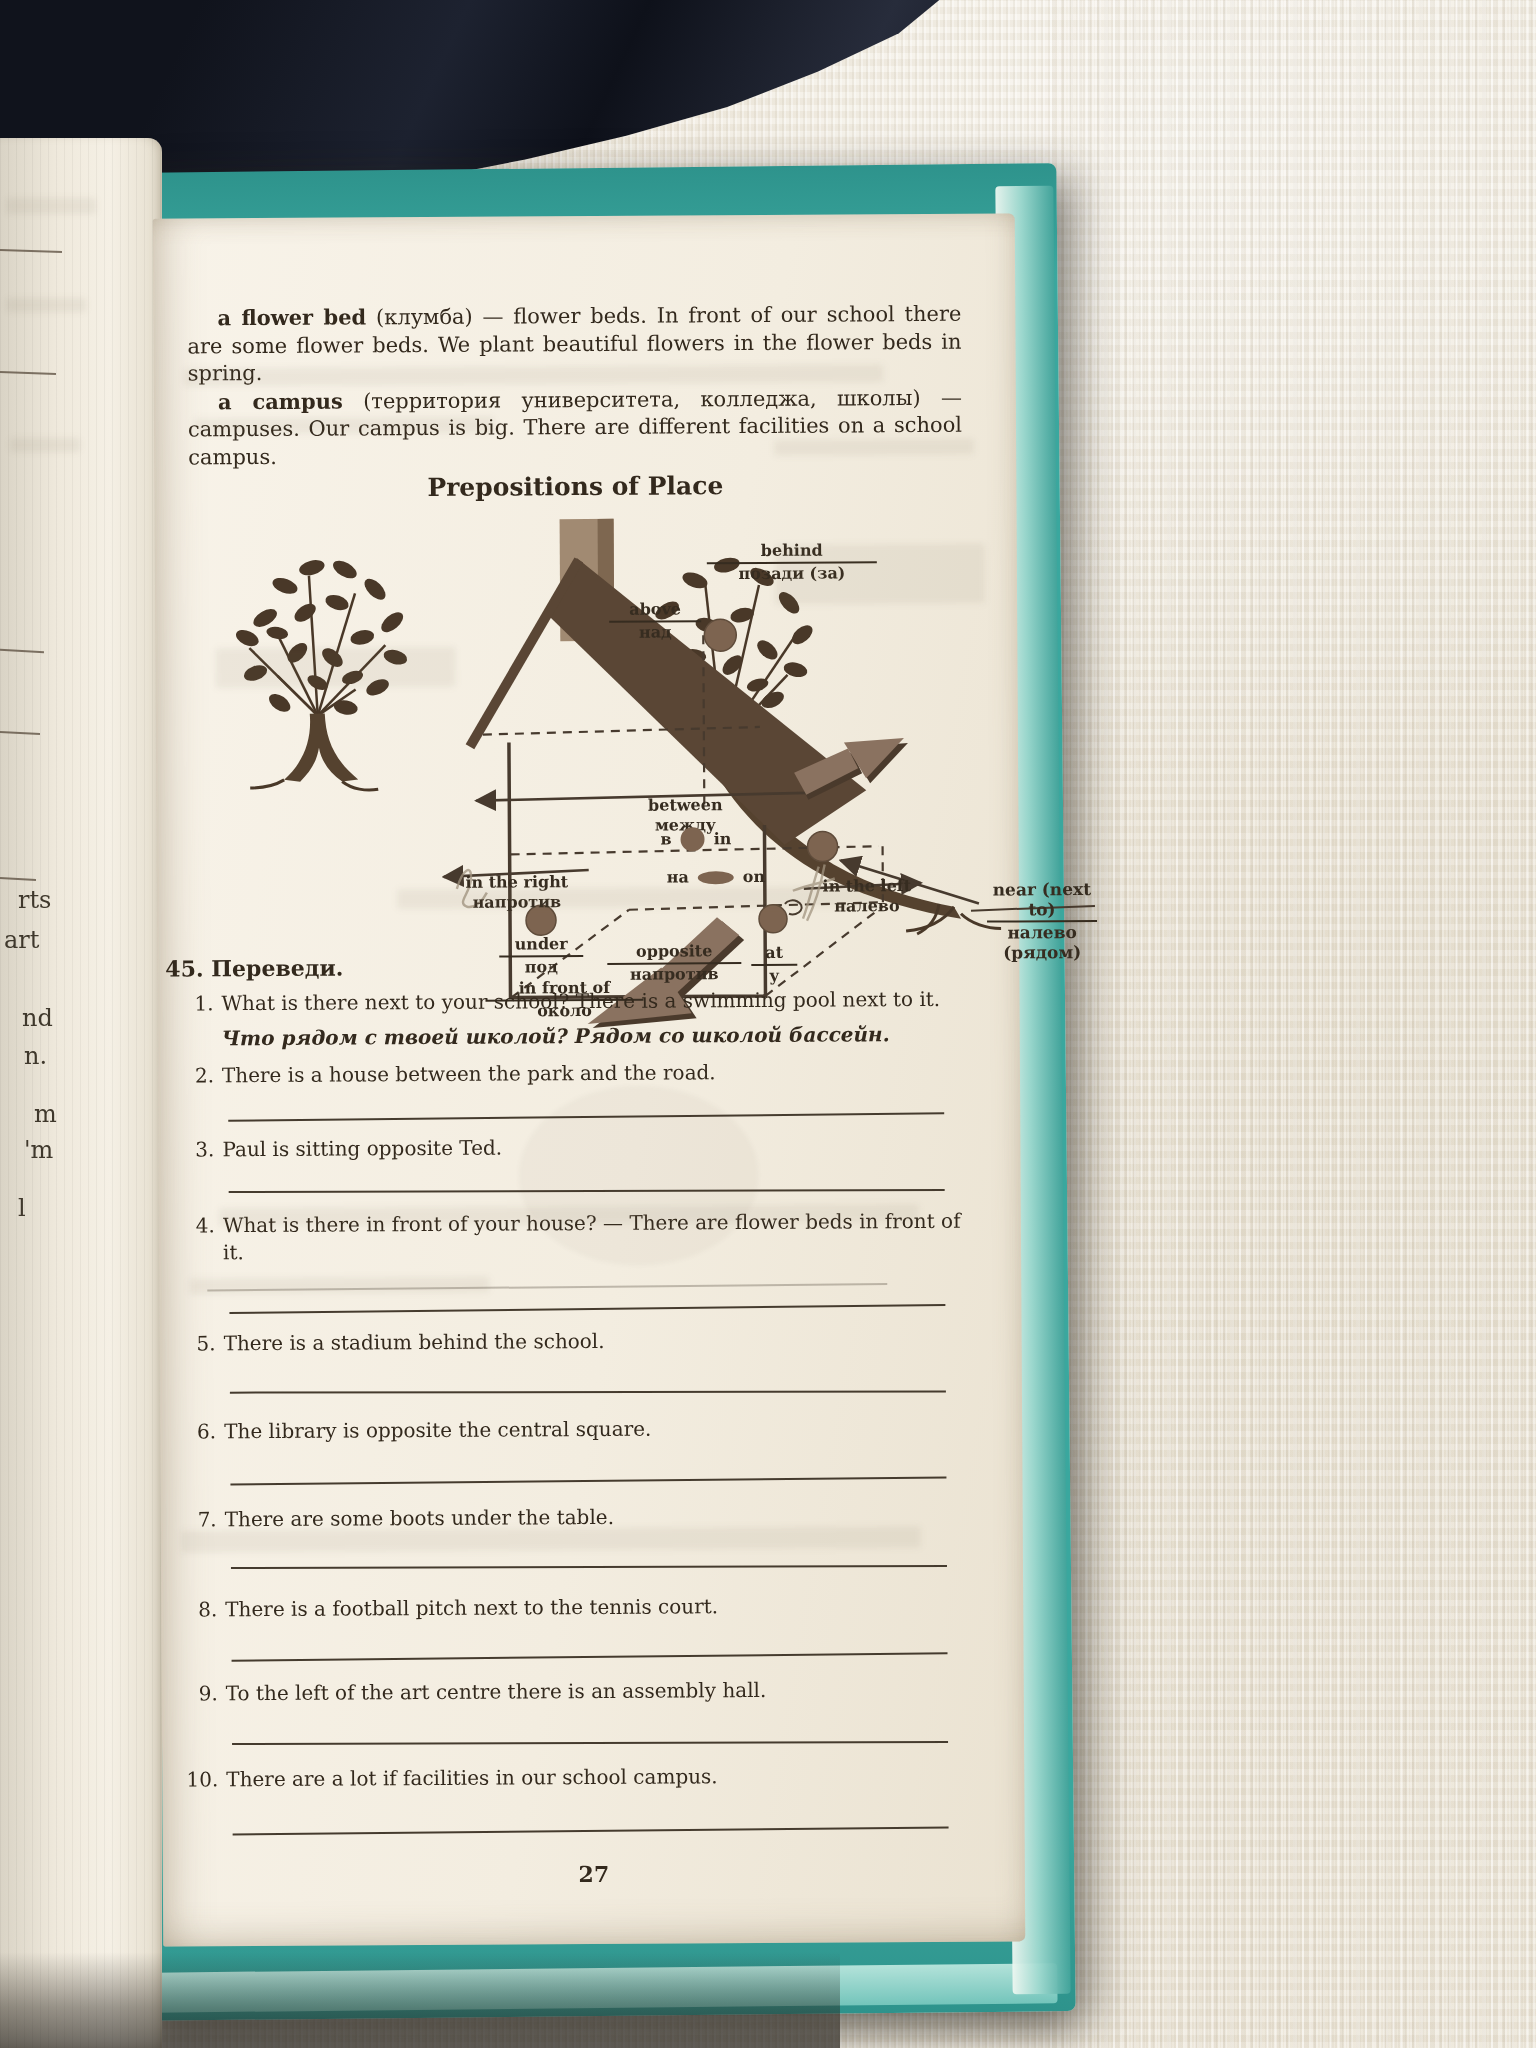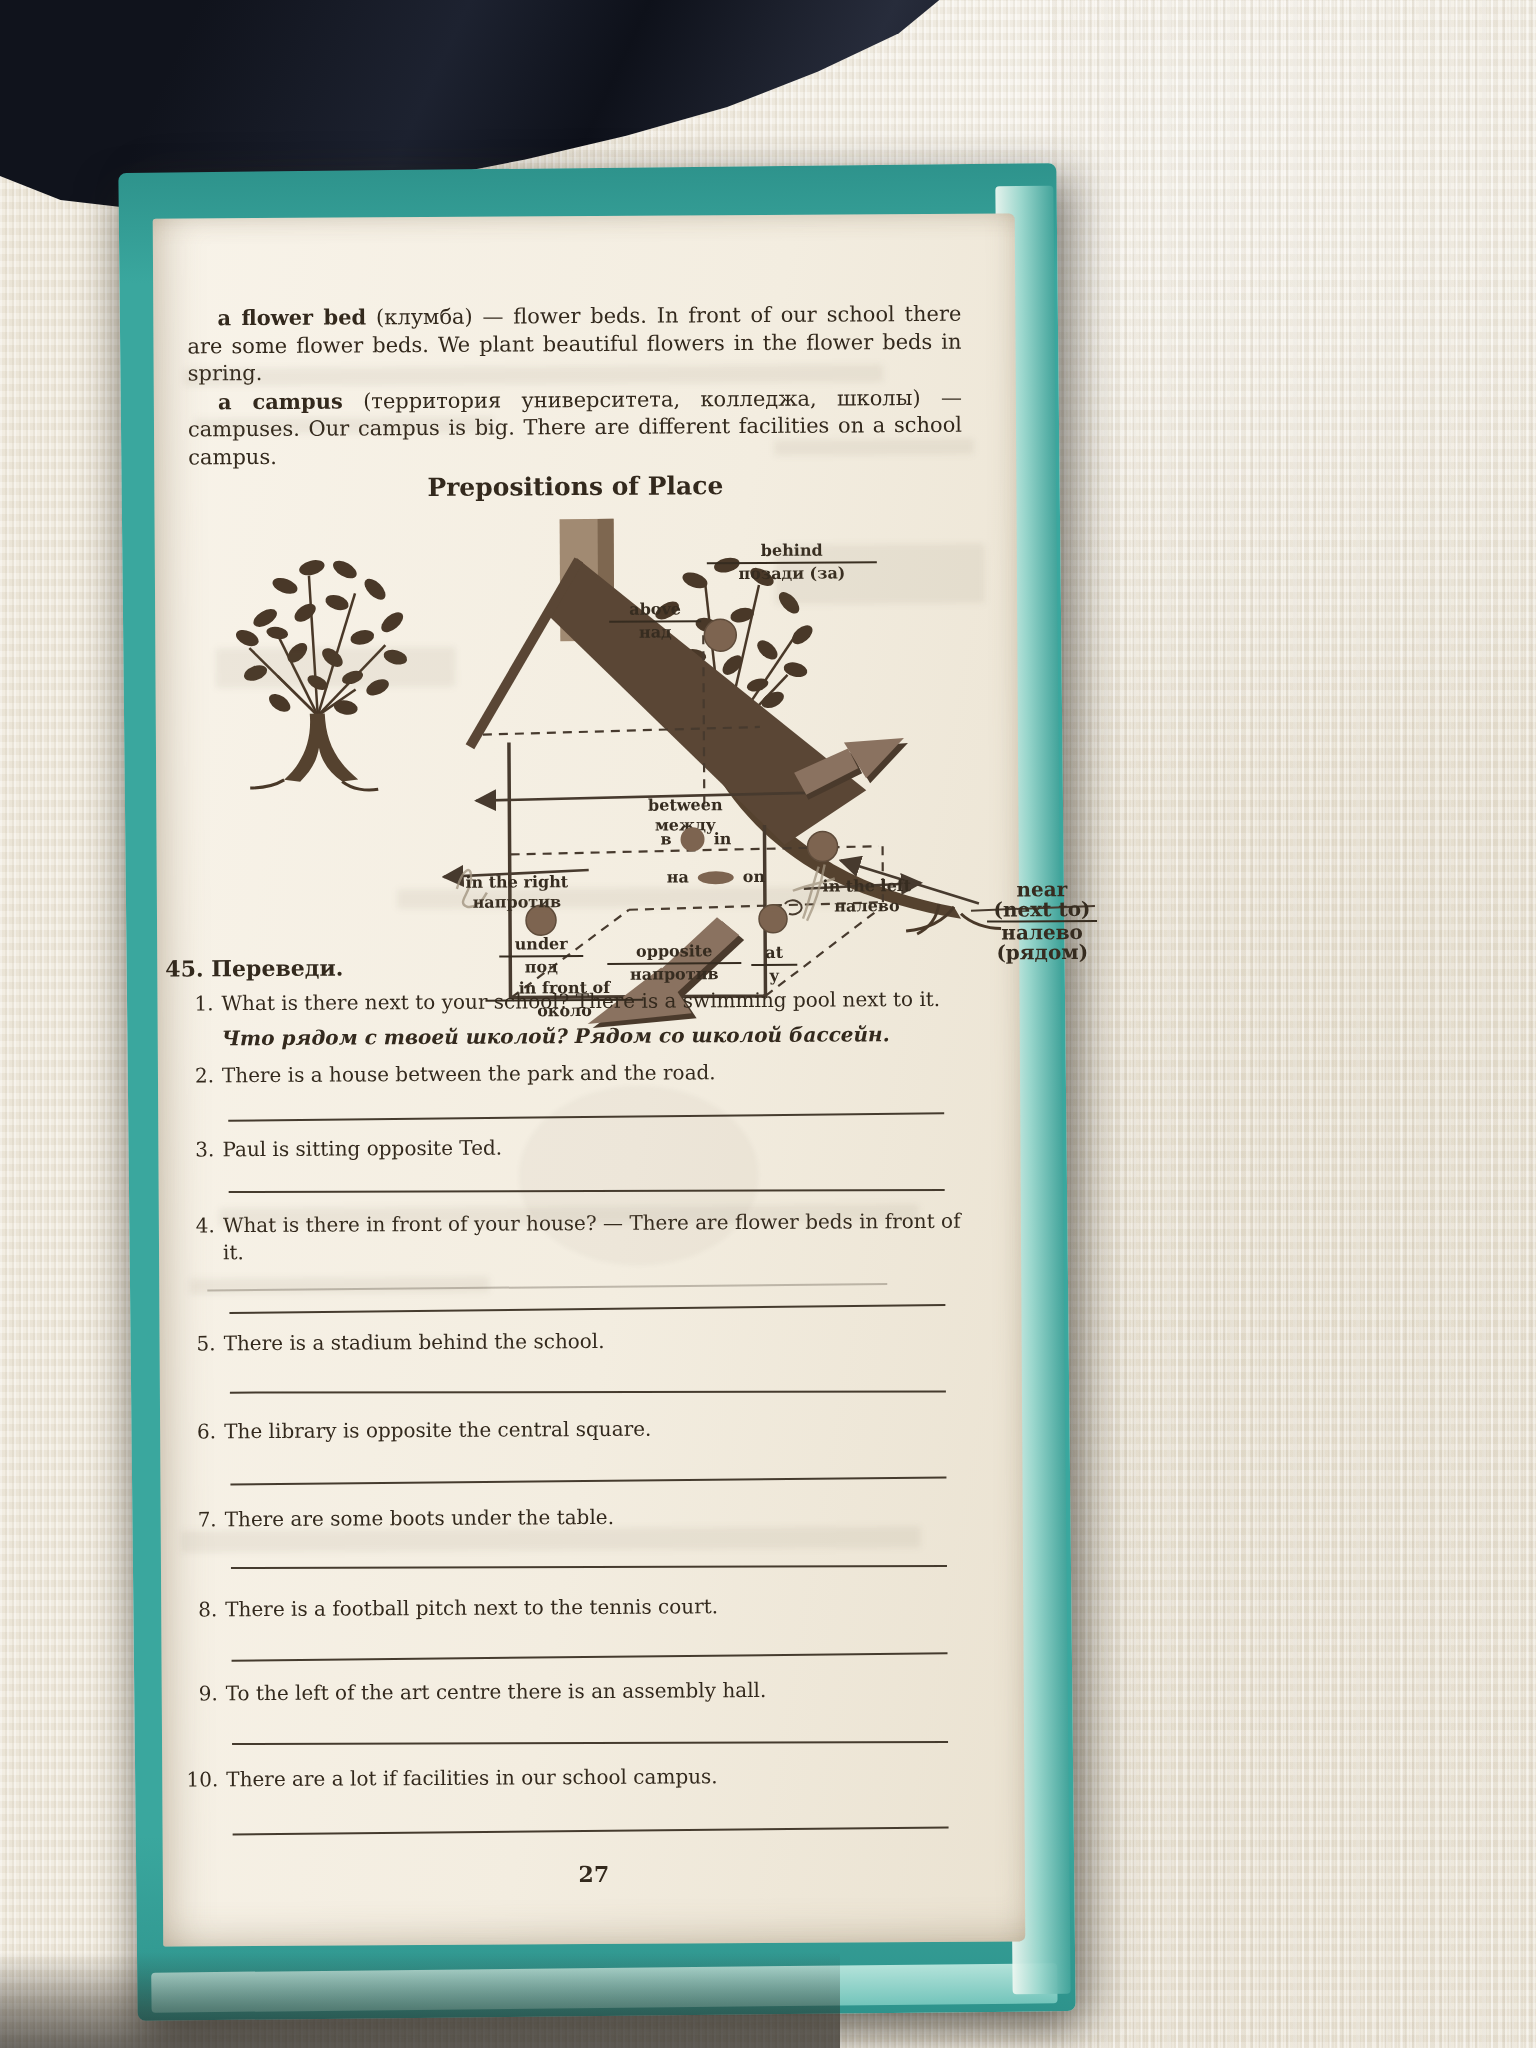--- a/index.html
+++ b/index.html
@@ -61,21 +61,21 @@
 
   .diagram{left:62px;top:300px;width:880px;height:550px;}
   .diagram svg{position:absolute;left:0;top:0;}
   .dlabel{position:absolute;text-align:center;font-weight:bold;font-size:16px;line-height:20px;color:#362c20;}
   .dlabel .en,.dlabel .ru{display:block;}
   .dlabel.frac .en{border-bottom:2px solid #362c20;padding:0 3px 1px 3px;}
   .dlabel.rowlab{display:flex;gap:9px;align-items:center;}
   .dlabel.rowlab .en,.dlabel.rowlab .ru{display:inline;}
   .dot{width:24px;height:24px;border-radius:50%;background:#7d6450;display:inline-block;}
   .oval{width:36px;height:13px;border-radius:50%;background:#7d6450;display:inline-block;}
-  .small{font-size:20px;text-align:center;}
+  .small{font-size:17px;text-align:center;}
 
   .exercise{left:8px;top:735px;width:812px;font-size:20px;line-height:27px;}
   .exrow{position:absolute;left:0;width:812px;}
   .ex-title{font-size:22px;font-weight:bold;}
   .item{display:flex;}
   .item .num{width:48px;text-align:right;padding-right:8px;flex:none;}
   .item .txt{width:748px;}
   .ans .txt{font-weight:bold;font-style:italic;padding-left:56px;}
   .blank{left:62px;width:716px;border-top:2px solid #453b2e;}
   .blank.faint{opacity:.3;width:680px;left:40px;}
@@ -91,20 +91,38 @@
 
 <div class="stage">
 
   <div class="abs cloth"></div>
   <div class="abs cloth-rib"></div>
   <div class="abs fabric"></div>
 
   <div class="abs cover"></div>
   <div class="abs cover-edge"></div>
 
+  <div class="abs edge-stack">
+    <div class="lines"></div>
+    <div class="edge-line" style="left:0;top:112px;width:62px;transform:rotate(2deg)"></div>
+    <div class="edge-line" style="left:0;top:234px;width:56px;transform:rotate(2deg)"></div>
+    <div class="edge-line" style="left:0;top:512px;width:44px;transform:rotate(3deg)"></div>
+    <div class="edge-line" style="left:0;top:594px;width:40px;transform:rotate(3deg)"></div>
+    <div class="edge-line" style="left:0;top:740px;width:36px;transform:rotate(3deg)"></div>
+    <span class="frag" style="left:18px;top:748px">rts</span>
+    <span class="frag" style="left:4px;top:788px">art</span>
+    <span class="frag" style="left:22px;top:866px">nd</span>
+    <span class="frag" style="left:24px;top:904px">n.</span>
+    <span class="frag" style="left:34px;top:962px">m</span>
+    <span class="frag" style="left:24px;top:998px">'m</span>
+    <span class="frag" style="left:18px;top:1056px">l</span>
+    <div class="ghost" style="left:6px;top:60px;width:90px;height:16px"></div>
+    <div class="ghost" style="left:6px;top:160px;width:80px;height:14px"></div>
+    <div class="ghost" style="left:10px;top:300px;width:70px;height:14px"></div>
+  </div>
 
   <div class="abs page">
 
     <div class="abs vocab">
       <p><span class="b">a flower bed</span><span> (клумба) — flower beds. In front of our school there are some flower beds. We plant beautiful flowers in the flower beds in spring.</span></p>
       <p><span class="b">a campus</span><span> (территория университета, колледжа, школы) — campuses. Our campus is big. There are different facilities on a school campus.</span></p>
     </div>
 
     <div class="abs heading">Prepositions of Place</div>
 

